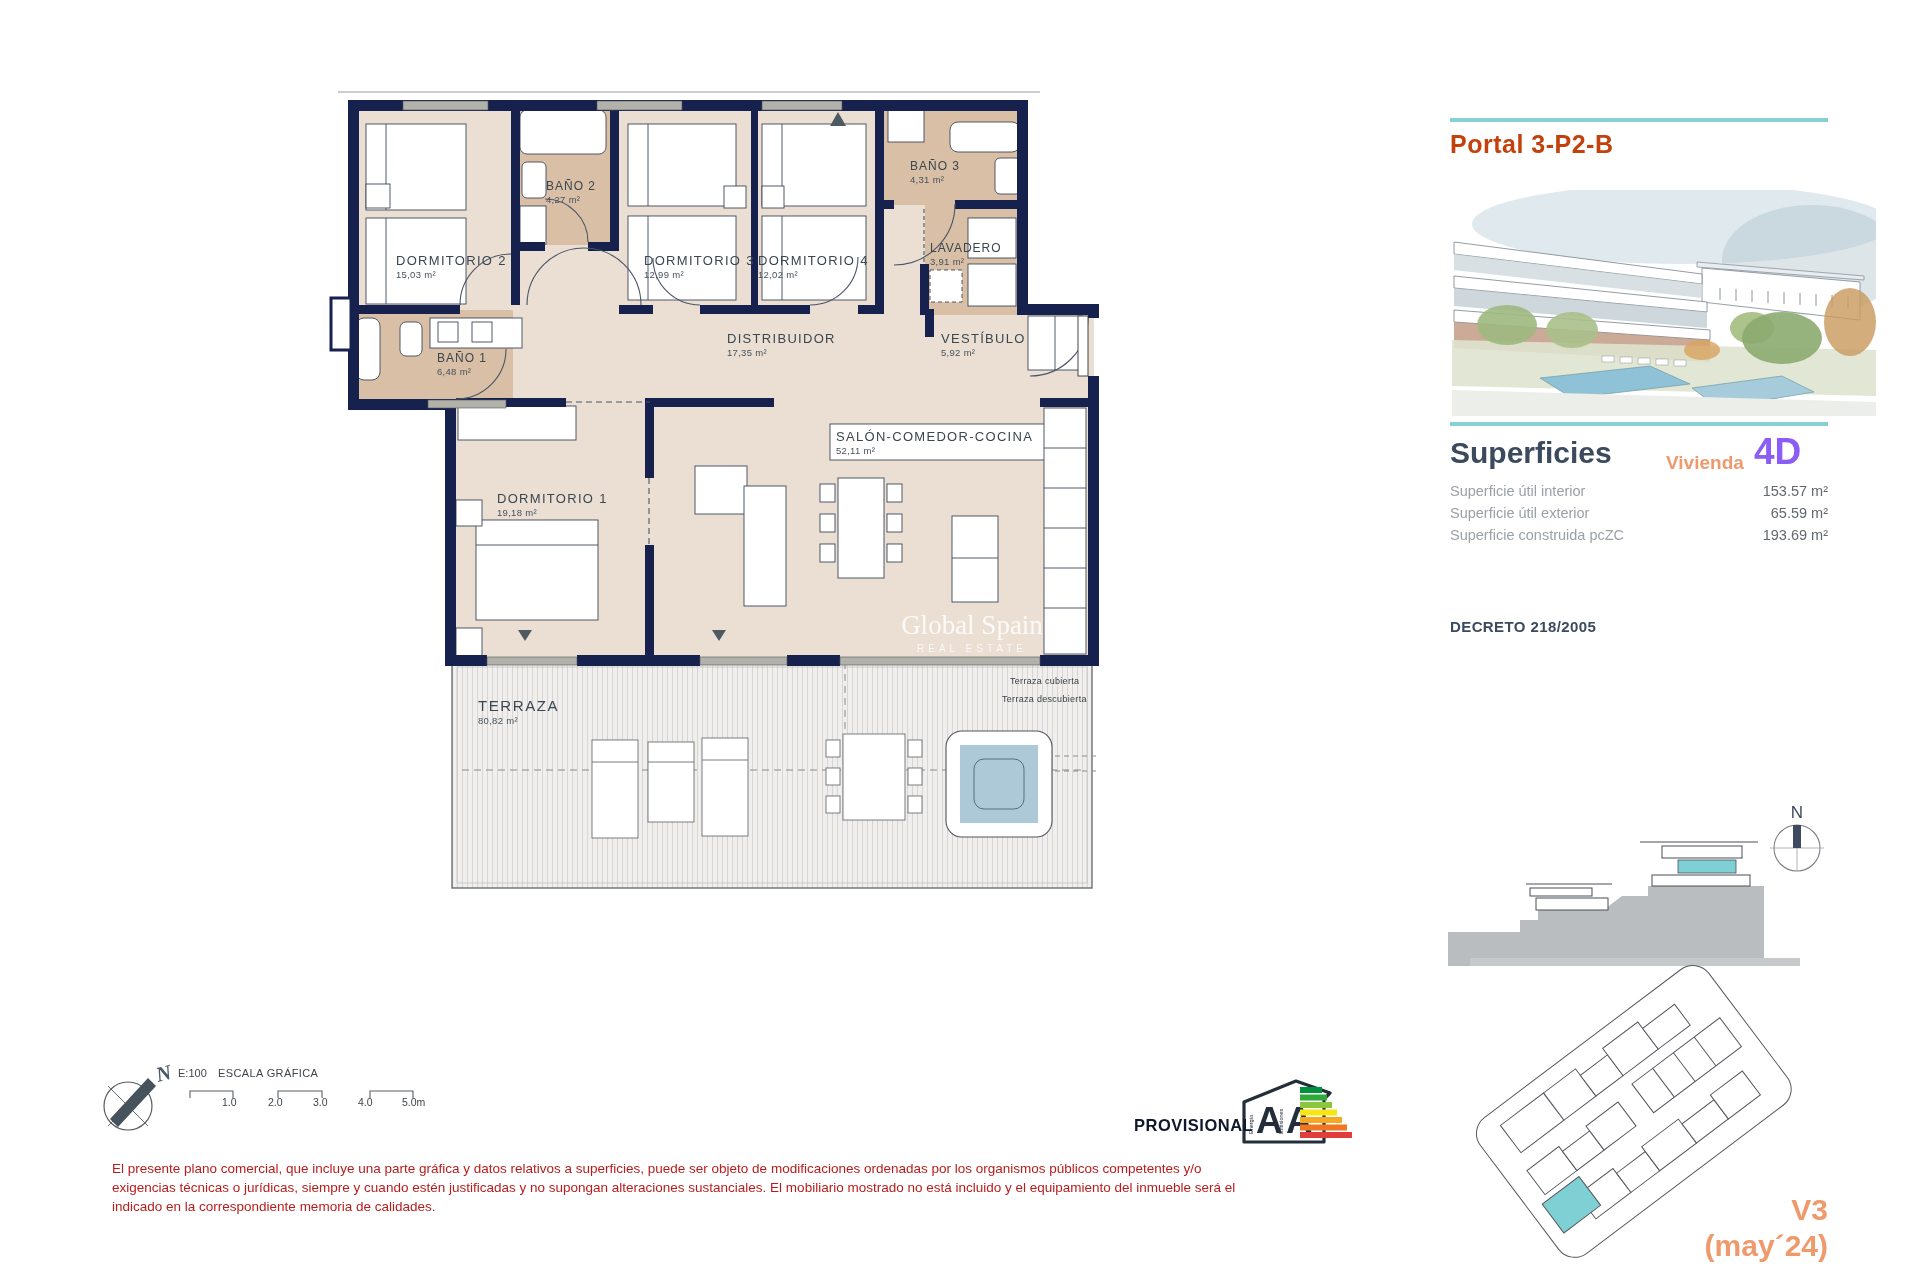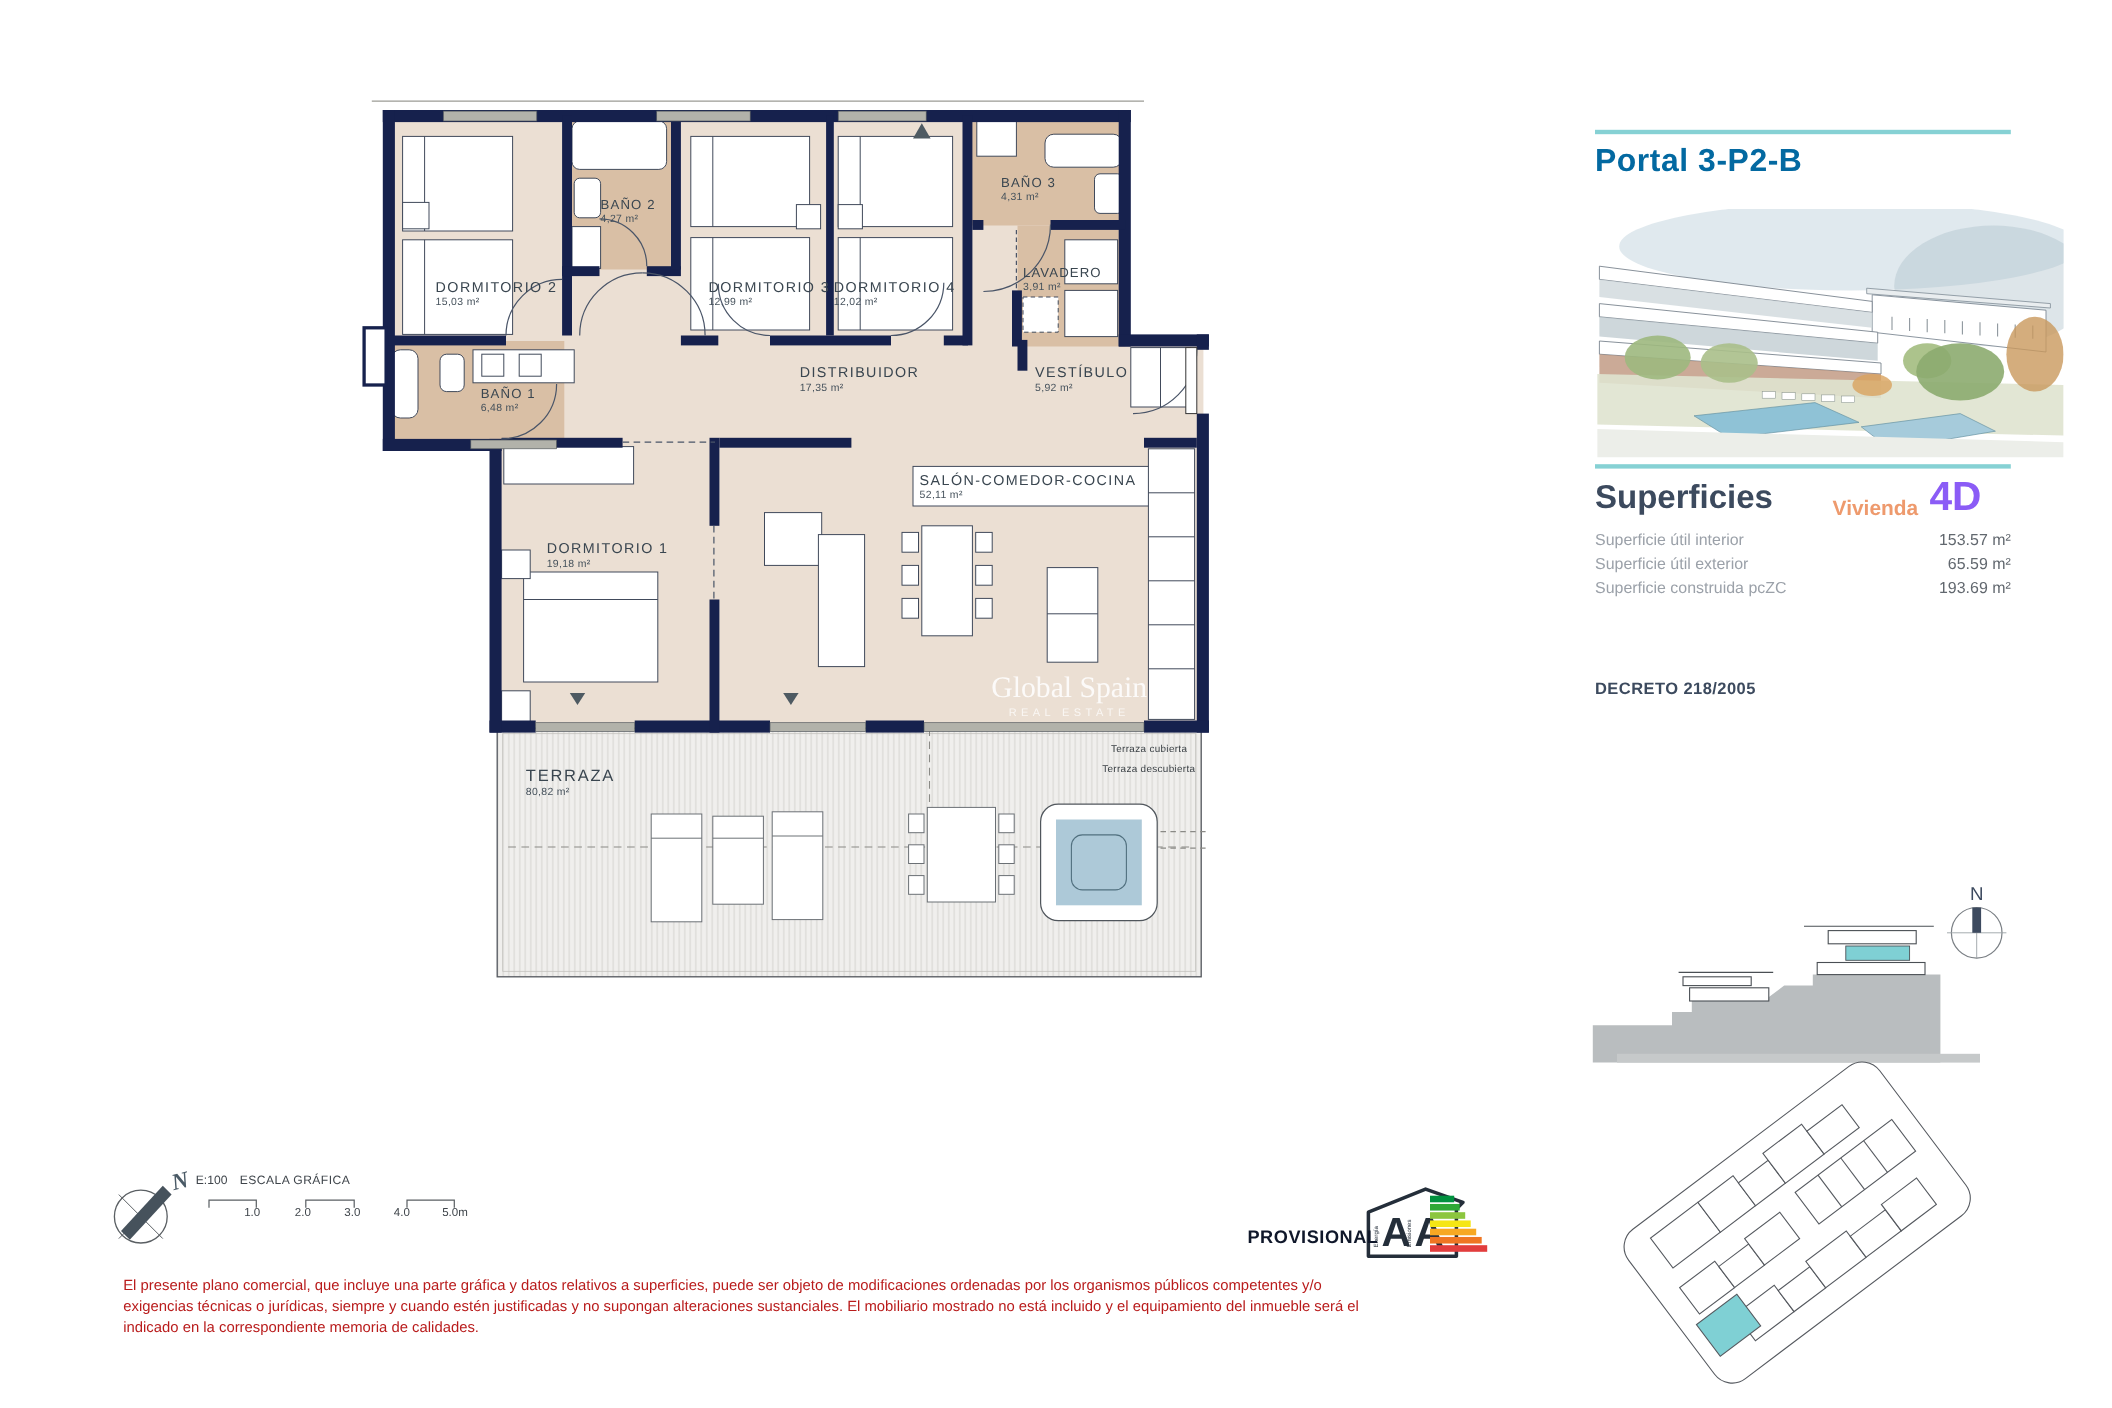--- a/index.html
+++ b/index.html
@@ -16,22 +16,22 @@
   .room-label.lg .rn{font-size:15px;letter-spacing:1.6px;}
   .terr-note{position:absolute;font-size:9px;color:#3a4045;letter-spacing:.3px;white-space:nowrap;}
   .watermark{position:absolute;left:877px;top:610px;width:190px;text-align:center;
              color:rgba(255,255,255,.85);font-family:"Liberation Serif",serif;}
   .watermark .wm1{font-size:27px;}
   .watermark .wm2{font-size:10px;letter-spacing:4px;margin-top:2px;color:rgba(255,255,255,.75);
                   font-family:"Liberation Sans",sans-serif;}
 
   
   .rule{position:absolute;left:1450px;width:378px;height:4px;background:#86d1d4;}
-  .panel-title{position:absolute;left:1450px;top:130px;font-size:29px;font-weight:bold;
-               color:#0369a1;letter-spacing:.5px;}
+  .panel-title{position:absolute;left:1450px;top:130px;font-size:25px;font-weight:bold;
+               color:#c2410c;letter-spacing:.5px;}
   .sup-heading{position:absolute;left:1450px;top:436px;font-size:30px;font-weight:bold;color:#3c4a5e;}
   .viv-label{position:absolute;left:1666px;top:452px;font-size:19px;font-weight:bold;color:#ee9a6d;}
   .viv-code{position:absolute;left:1754px;top:431px;font-size:37px;font-weight:bold;color:#8b5cf6;}
   .rows{position:absolute;left:1450px;width:378px;}
   .rows .row{display:flex;justify-content:space-between;height:22px;align-items:center;}
   .rows .lab{font-size:14.5px;color:#9ba1a9;}
   .rows .val{font-size:14.5px;color:#62686f;}
   .dec-heading{position:absolute;left:1450px;top:618px;font-size:15px;font-weight:bold;
                color:#3c4a5e;letter-spacing:.4px;}
   .version{position:absolute;left:1620px;top:1192px;width:208px;text-align:right;
@@ -424,20 +424,24 @@
       <span class="val">65.59 m²</span>
     </div>
     <div class="row">
       <span class="lab">Superficie construida pcZC</span>
       <span class="val">193.69 m²</span>
     </div>
   </div>
 
   <div class="dec-heading">DECRETO 218/2005</div>
 
+  <div class="version">
+    <div class="v1">V3</div>
+    <div class="v2">(may´24)</div>
+  </div>
 
   <div class="scale-ratio">E:100</div>
   <div class="scale-title">ESCALA GRÁFICA</div>
   <span class="tick" style="left:222px">1.0</span>
   <span class="tick" style="left:268px">2.0</span>
   <span class="tick" style="left:313px">3.0</span>
   <span class="tick" style="left:358px">4.0</span>
   <span class="tick" style="left:402px">5.0m</span>
 
   <div class="disclaimer">

